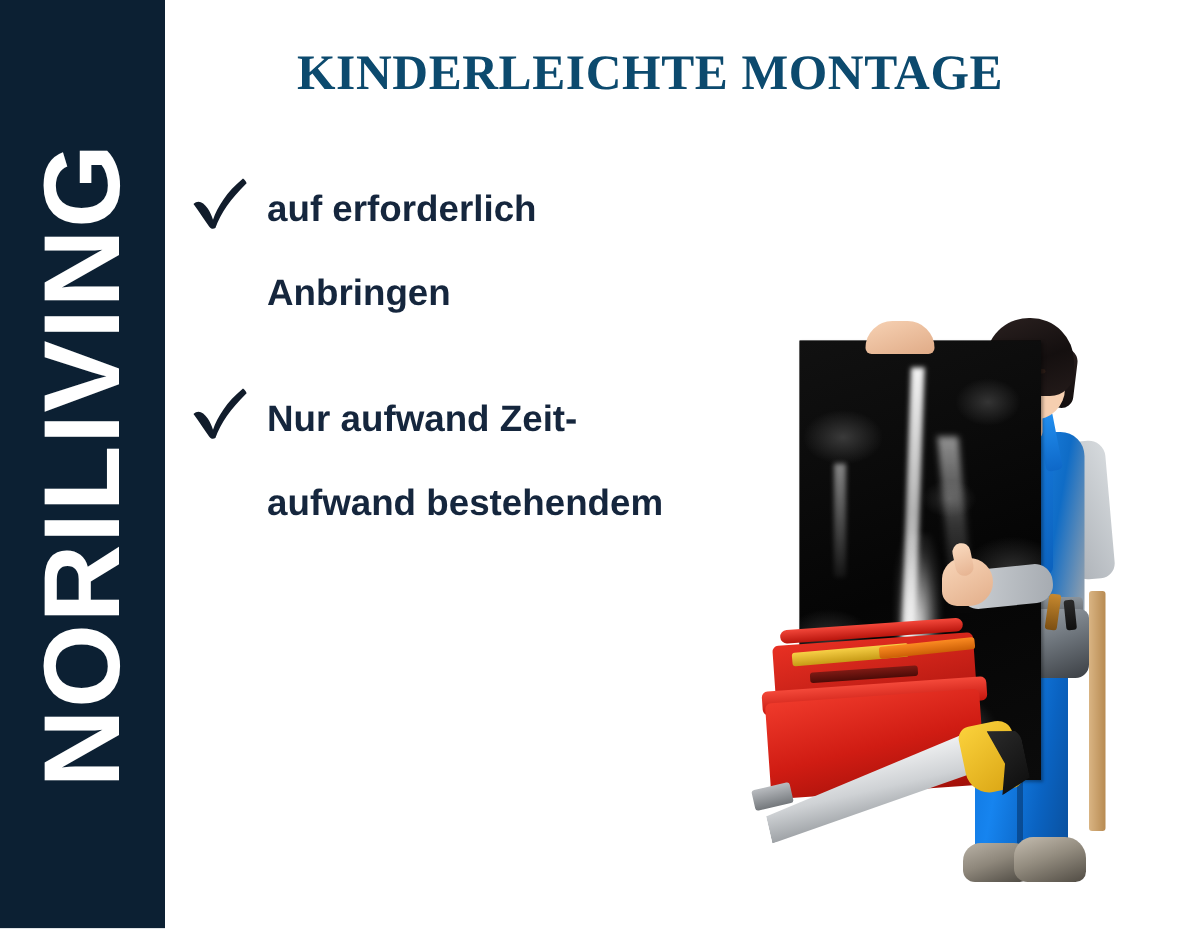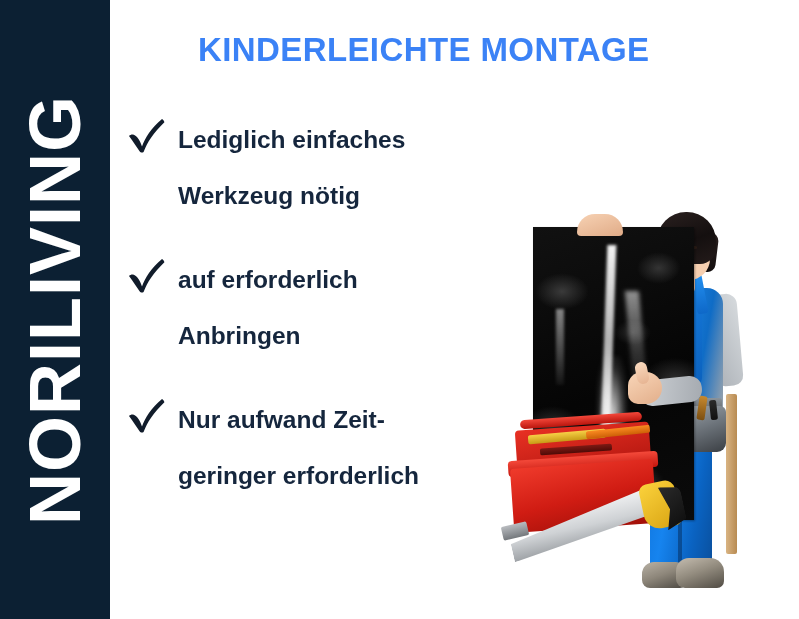--- a/index.html
+++ b/index.html
@@ -34,22 +34,22 @@
     font-weight:bold;
     font-size:72px;
     letter-spacing:1px;
     line-height:1;
   }
 
   
   #headline{
     position:absolute;
     left:198px;top:31px;
-    color:#3b82f6;
-    font-family:Liberation Sans, sans-serif;
+    color:#0c4a6e;
+    font-family:Liberation Serif, serif;
     font-weight:bold;
     font-size:33px;
     letter-spacing:0.4px;
     white-space:nowrap;
   }
 
   
   #bullets{
     position:absolute;
     left:126px;top:112px;
@@ -407,31 +407,20 @@
 <div id="ad">
 
   <div id="brandbar">
     <span class="brand-text">NORILIVING</span>
   </div>
 
   <div id="headline">KINDERLEICHTE MONTAGE</div>
 
   <div id="bullets">
 
-    <div class="bullet">
-      <span class="check-icon">
-        <svg viewBox="0 0 40 38" width="40" height="38" aria-hidden="true">
-          <path d="M3 20 C6 17 9.5 18.5 12.5 23 C14 25.2 15 27.6 16 30.5 C19 22 25 12 36 3 C37.6 4.2 38 5 38.4 6.2 C27.5 16.8 21.2 26.2 17.6 36 C16 37 14.6 36.6 13.4 35 C10.6 31 7.4 26 3 20 Z" fill="#111c2b"></path>
-        </svg>
-      </span>
-      <span class="bullet-lines">
-        <span class="bullet-line">Lediglich einfaches</span>
-        <span class="bullet-line">Werkzeug nötig</span>
-      </span>
-    </div>
 
     <div class="bullet">
       <span class="check-icon">
         <svg viewBox="0 0 40 38" width="40" height="38" aria-hidden="true">
           <path d="M3 20 C6 17 9.5 18.5 12.5 23 C14 25.2 15 27.6 16 30.5 C19 22 25 12 36 3 C37.6 4.2 38 5 38.4 6.2 C27.5 16.8 21.2 26.2 17.6 36 C16 37 14.6 36.6 13.4 35 C10.6 31 7.4 26 3 20 Z" fill="#111c2b"></path>
         </svg>
       </span>
       <span class="bullet-lines">
         <span class="bullet-line">auf erforderlich</span>
         <span class="bullet-line">Anbringen</span>
@@ -439,21 +428,21 @@
     </div>
 
     <div class="bullet">
       <span class="check-icon">
         <svg viewBox="0 0 40 38" width="40" height="38" aria-hidden="true">
           <path d="M3 20 C6 17 9.5 18.5 12.5 23 C14 25.2 15 27.6 16 30.5 C19 22 25 12 36 3 C37.6 4.2 38 5 38.4 6.2 C27.5 16.8 21.2 26.2 17.6 36 C16 37 14.6 36.6 13.4 35 C10.6 31 7.4 26 3 20 Z" fill="#111c2b"></path>
         </svg>
       </span>
       <span class="bullet-lines">
         <span class="bullet-line">Nur aufwand Zeit-</span>
-        <span class="bullet-line">geringer erforderlich</span>
+        <span class="bullet-line">aufwand bestehendem</span>
       </span>
     </div>
 
   </div>
 
   <div id="photo">
 
     <div class="fig fig-stick"></div>
 
     <div class="fig fig-legs"></div>

